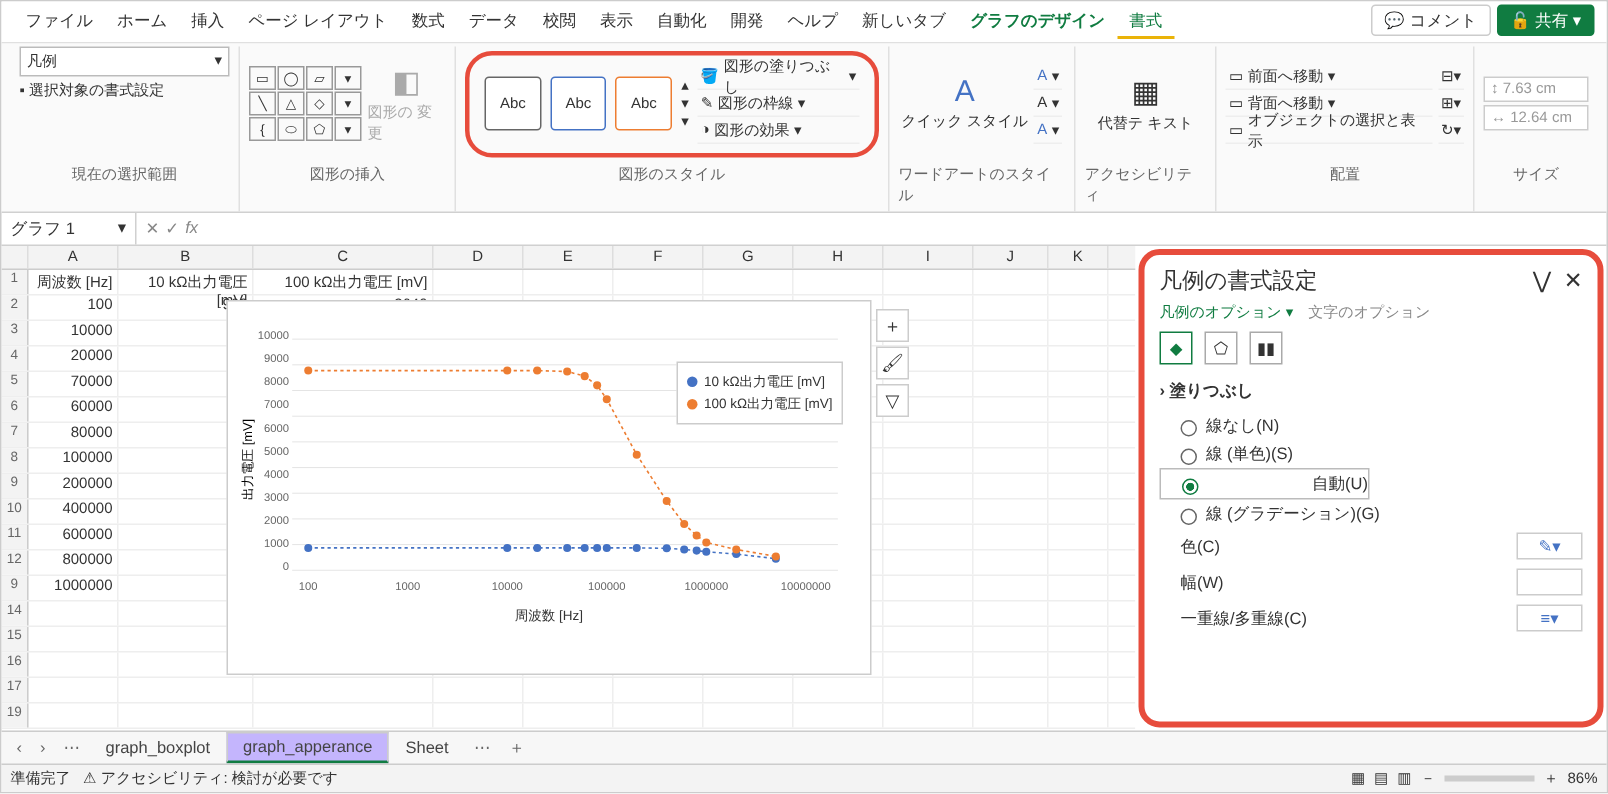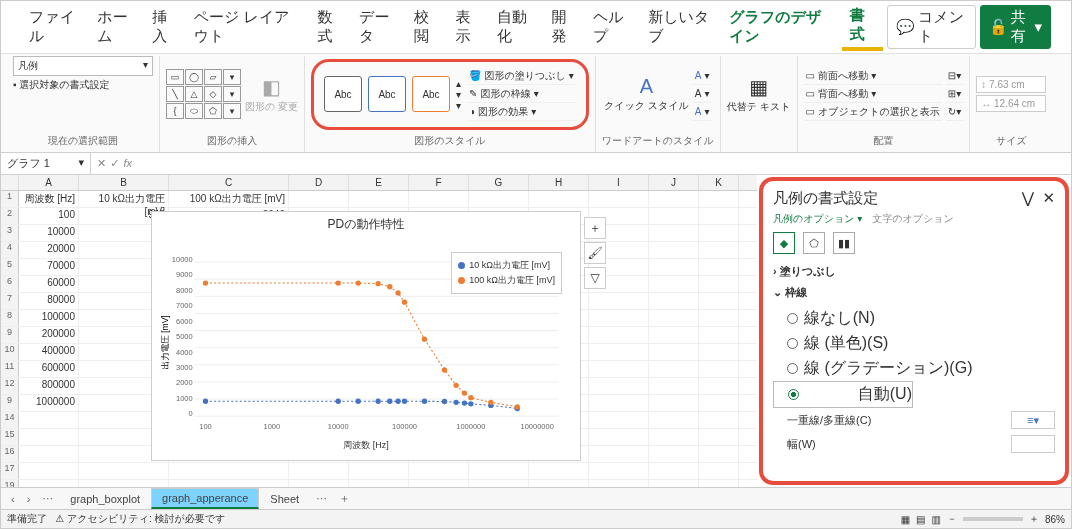--- a/index.html
+++ b/index.html
@@ -1,21 +1,21 @@
 <!DOCTYPE html>
 <html><head>
 <meta charset="utf-8">
 <style>
 *{box-sizing:border-box;margin:0;padding:0;font-family:"Yu Gothic UI","Meiryo",sans-serif}
 body{background:#fff;font-size:11px;color:#333;overflow:hidden}
 .app{width:1072px;height:529px;display:flex;flex-direction:column;border:1px solid #ccc}
-.menubar{display:flex;align-items:center;padding:2px 20px;background:#fff;border-bottom:1px solid #e0e0e0;font-size:15px}
+.menubar{display:flex;align-items:flex-start;padding:2px 8px;background:#fff;border-bottom:1px solid #e0e0e0;font-size:11px}
 .menubar .mi{padding:3px 8px;cursor:pointer}
 .menubar .mi.green{color:#107c41;font-weight:bold}
-.menubar .mi.underline{color:#107c41;font-weight:bold;border-bottom:4px solid #eab308}
+.menubar .mi.underline{color:#107c41;font-weight:normal;border-bottom:2px solid #eab308}
 .menubar .spacer{flex:1}
 .menubar .btn{border:1px solid #ccc;padding:2px 8px;border-radius:3px;margin-left:4px;display:flex;align-items:center;gap:3px}
 .menubar .btn.share{background:#107c41;color:#fff;border-color:#107c41}
 .ribbon{display:flex;background:#fafafa;border-bottom:1px solid #d0d0d0;padding:2px 6px 0;font-size:10px}
 .rgroup{display:flex;flex-direction:column;align-items:center;padding:0 6px;border-right:1px solid #e0e0e0}
 .rgroup:last-child{border-right:none}
 .rgroup .body{display:flex;align-items:center;gap:4px;height:76px}
 .rgroup .label{font-size:10px;color:#666;padding:2px 0 4px}
 .sel{border:1px solid #bbb;padding:2px 4px;width:140px;background:#fff;display:flex;justify-content:space-between}
 .shapegrid{display:grid;grid-template-columns:repeat(4,18px);gap:1px}
@@ -48,30 +48,30 @@
 .chartbtns{position:absolute;right:-26px;top:5px;display:flex;flex-direction:column;gap:3px}
 .chartbtns .cb{width:22px;height:22px;border:1px solid #ccc;background:#fff;display:flex;align-items:center;justify-content:center;font-size:12px}
 .pane{width:310px;border:4px solid #e74c3c;border-radius:14px;margin:2px;padding:8px 10px;background:#fff;overflow-y:auto;font-size:11px}
 .pane h2{font-size:15px;font-weight:normal;margin-bottom:4px;display:flex;justify-content:space-between}
 .pane .tabs{display:flex;gap:10px;font-size:10px;color:#107c41;margin-bottom:6px}
 .pane .tabs .t2{color:#888}
 .pane .icons{display:flex;gap:8px;margin-bottom:10px}
 .pane .icons .ic{width:22px;height:22px;border:1px solid #aaa;display:flex;align-items:center;justify-content:center}
 .pane .icons .ic.active{border-color:#107c41;color:#107c41}
 .pane .section{font-size:11px;font-weight:bold;margin:6px 0;cursor:pointer}
-.pane .radio{display:flex;align-items:center;gap:6px;padding:2px 0 2px 14px;font-size:16px}
+.pane .radio{display:flex;align-items:flex-end;gap:6px;padding:2px 0 2px 14px;font-size:11px}
 .pane .radio .r{width:11px;height:11px;border:1px solid #666;border-radius:50%}
 .pane .radio.sel .r{border-color:#107c41;background:radial-gradient(#107c41 40%,#fff 45%)}
 .pane .prop{display:flex;align-items:center;justify-content:space-between;padding:3px 0 3px 14px;font-size:11px}
 .pane .prop input[type=range]{width:130px}
 .pane .prop .val{width:44px;height:18px;border:1px solid #ccc}
 .tabsbar{display:flex;align-items:center;border-top:1px solid #ccc;background:#f7f7f7;font-size:11px;padding:0 4px}
 .tabsbar .nav{padding:2px 6px;color:#666}
 .tabsbar .tab{padding:3px 10px;border:1px solid transparent;color:#444}
-.tabsbar .tab.active{background:#7dd3fc;border:1px solid #ccc;border-bottom:2px solid #107c41}
+.tabsbar .tab.active{background:#c4b5fd;border:1px solid #ccc;border-bottom:2px solid #107c41}
 .status{display:flex;align-items:center;justify-content:space-between;border-top:1px solid #ccc;background:#f3f3f3;font-size:10px;padding:2px 6px}
 .status .right{display:flex;align-items:center;gap:6px}
 .legend{position:absolute;right:18px;top:40px;border:1px solid #ccc;padding:4px 6px;font-size:9px;background:#fff}
 .legend .li{display:flex;align-items:center;gap:4px;margin:2px 0}
 .dot{width:7px;height:7px;border-radius:50%}
 </style>
 </head>
 <body>
 
 <div class="app">
@@ -166,20 +166,21 @@
    <div class="label">ワードアートのスタイル</div>
   </div>
   <div class="rgroup">
    <div class="body">
           <div class="vstack">
             <span class="big">▦</span>
             <span>代替テ
 キスト</span>
           </div>
         </div>
+   <div class="label">アクセシビリティ</div>
   </div>
   <div class="rgroup">
    <div class="body">
     <div class="ddcol">
      <div class="row">▭ <span>前面へ移動</span> ▾</div>
      <div class="row">▭ <span>背面へ移動</span> ▾</div>
      <div class="row">▭ <span>オブジェクトの選択と表示</span></div>
     </div>
     <div class="ddcol">
      <div class="row">⊟▾</div>
@@ -475,21 +476,21 @@
             <div class="c" style="width:120px"></div>
             <div class="c" style="width:60px"></div>
             <div class="c" style="width:60px"></div>
             <div class="c" style="width:60px"></div>
             <div class="c" style="width:60px"></div>
             <div class="c" style="width:60px"></div>
             <div class="c" style="width:60px"></div>
             <div class="c" style="width:50px"></div>
             <div class="c" style="width:40px"></div>
           </div>
-          <div class="chartbox"><div class="title">PDの動作特性</div><svg viewBox="0 0 400 180">
+          <div class="chartbox"><svg viewBox="0 0 400 180">
               <g stroke="#ddd" stroke-width="0.5">
                 <line x1="40" x2="380" y1="20" y2="20"></line>
                 <line x1="40" x2="380" y1="36" y2="36"></line>
                 <line x1="40" x2="380" y1="52" y2="52"></line>
                 <line x1="40" x2="380" y1="68" y2="68"></line>
                 <line x1="40" x2="380" y1="84" y2="84"></line>
                 <line x1="40" x2="380" y1="100" y2="100"></line>
                 <line x1="40" x2="380" y1="116" y2="116"></line>
                 <line x1="40" x2="380" y1="132" y2="132"></line>
                 <line x1="40" x2="380" y1="148" y2="148"></line>
@@ -566,44 +567,47 @@
    <div class="tabs">
     <span><span>凡例のオプション</span> ▾</span>
     <span class="t2">文字のオプション</span>
    </div>
    <div class="icons">
     <div class="ic active">◆</div>
     <div class="ic">⬠</div>
     <div class="ic">▮▮</div>
    </div>
    <div class="section">› <span>塗りつぶし</span></div>
-   <div class="section">⌄ <span>枠線</span></div>
    <div class="radio">
           <span class="r"></span>
           <span>線なし(N)</span>
         </div>
    <div class="radio">
           <span class="r"></span>
           <span>線 (単色)(S)</span>
         </div>
+   <div class="radio sel">
+          <span class="r"></span>
+          <span>自動(U)</span>
+        </div>
    <div class="radio">
           <span class="r"></span>
           <span>線 (グラデーション)(G)</span>
         </div>
-   <div class="radio sel">
-          <span class="r"></span>
-          <span>自動(U)</span>
+   <div class="prop">
+          <span>色(C)</span>
+          <span class="val" style="display:flex;align-items:center;justify-content:center;color:#4472c4">✎▾</span>
+        </div>
+   <div class="prop">
+          <span>幅(W)</span>
+          <span class="val"></span>
         </div>
    <div class="prop">
           <span>一重線/多重線(C)</span>
           <span class="val" style="display:flex;align-items:center;justify-content:center;color:#4472c4">≡▾</span>
-        </div>
-   <div class="prop">
-          <span>幅(W)</span>
-          <span class="val"></span>
         </div>
   </div>
  </div>
 
  <div class="tabsbar">
   <span class="nav">‹</span>
   <span class="nav">›</span>
   <span class="nav">⋯</span>
   <span class="tab">graph_boxplot</span>
   <span class="tab active">graph_apperance</span>

